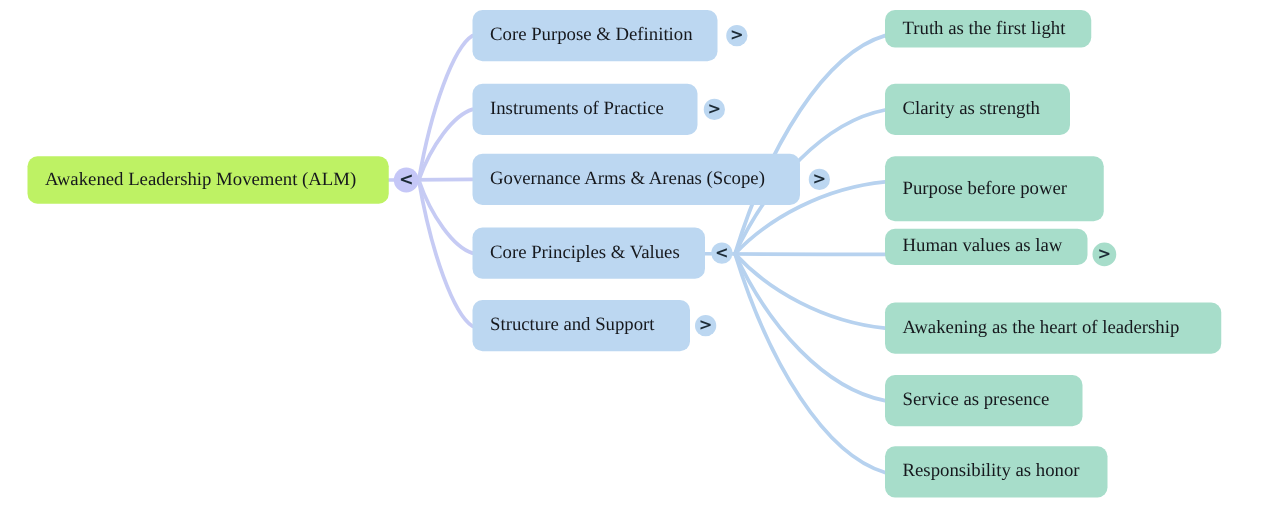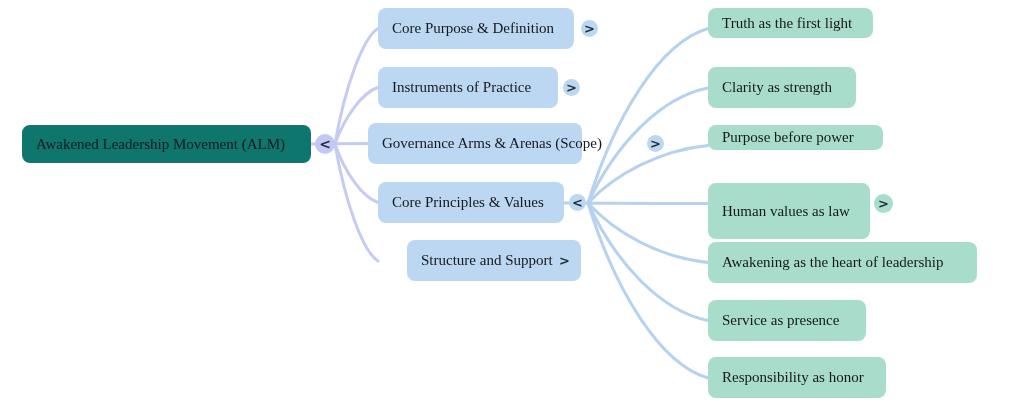--- a/index.html
+++ b/index.html
@@ -18,21 +18,21 @@
     position:absolute;
     box-sizing:border-box;
     display:flex;align-items:center;
     padding:0 14px;
     border-radius:8px;
     font-size:15px;
     color:#16181d;
     white-space:nowrap;
     cursor:pointer;
   }
-  .root-node{background:#0f766e;text-align:right;}
+  .root-node{background:#bef264;text-align:right;}
   .branch-node{background:#bcd7f1;}
   .leaf-node{background:#a7ddca;}
   .toggle{
     position:absolute;
     border-radius:50%;
     display:flex;align-items:center;justify-content:center;
     font-weight:bold;
     font-size:13px;
     color:#1c2b36;
     cursor:pointer;
@@ -62,28 +62,28 @@
     <path class="link-branch" d="M564,203 C615,203.3 660,203.5 708,203.5"></path>
     <path class="link-branch" d="M588,203 C615,232.8 660,257.7 708,262.5"></path>
     <path class="link-branch" d="M588,203 C615,261.8 660,311.1 708,320.5"></path>
     <path class="link-branch" d="M588,203 C615,290.5 660,364 708,378"></path>
   </svg>
 
   <div class="node root-node" style="left:22px;top:125px;width:289px;height:38px;">Awakened Leadership Movement (ALM)</div>
 
   <div class="node branch-node" style="left:378px;top:8px;width:196px;height:41px;">Core Purpose &amp; Definition</div>
   <div class="node branch-node" style="left:378px;top:67px;width:180px;height:41px;">Instruments of Practice</div>
-  <div class="node branch-node" style="left:368px;top:123px;width:214px;height:41px;">Governance Arms &amp; Arenas (Scope)</div>
+  <div class="node branch-node" style="left:378px;top:123px;width:262px;height:41px;">Governance Arms &amp; Arenas (Scope)</div>
   <div class="node branch-node" style="left:378px;top:182px;width:186px;height:41px;">Core Principles &amp; Values</div>
-  <div class="node branch-node" style="left:378px;top:240px;width:174px;height:41px;margin-left:29px;">Structure and Support</div>
+  <div class="node branch-node" style="left:378px;top:240px;width:174px;height:41px;">Structure and Support</div>
 
   <div class="node leaf-node" style="left:708px;top:8px;width:165px;height:30px;">Truth as the first light</div>
   <div class="node leaf-node" style="left:708px;top:67px;width:148px;height:41px;text-align:right;">Clarity as strength</div>
-  <div class="node leaf-node" style="left:708px;top:125px;width:175px;height:25px;">Purpose before power</div>
-  <div class="node leaf-node" style="left:708px;top:183px;width:162px;height:56px;">Human values as law</div>
+  <div class="node leaf-node" style="left:708px;top:125px;width:175px;height:52px;">Purpose before power</div>
+  <div class="node leaf-node" style="left:708px;top:183px;width:162px;height:29px;">Human values as law</div>
   <div class="node leaf-node" style="left:708px;top:242px;width:269px;height:41px;">Awakening as the heart of leadership</div>
   <div class="node leaf-node" style="left:708px;top:300px;width:158px;height:41px;">Service as presence</div>
   <div class="node leaf-node" style="left:708px;top:357px;width:178px;height:41px;">Responsibility as honor</div>
 
   <div class="toggle toggle-root" style="left:315px;top:134px;">&lt;</div>
   <div class="toggle toggle-branch" style="left:581px;top:20px;">&gt;</div>
   <div class="toggle toggle-branch" style="left:563px;top:79px;">&gt;</div>
   <div class="toggle toggle-branch" style="left:647px;top:135px;">&gt;</div>
   <div class="toggle toggle-branch" style="left:569px;top:194px;">&lt;</div>
   <div class="toggle toggle-branch" style="left:556px;top:252px;">&gt;</div>

